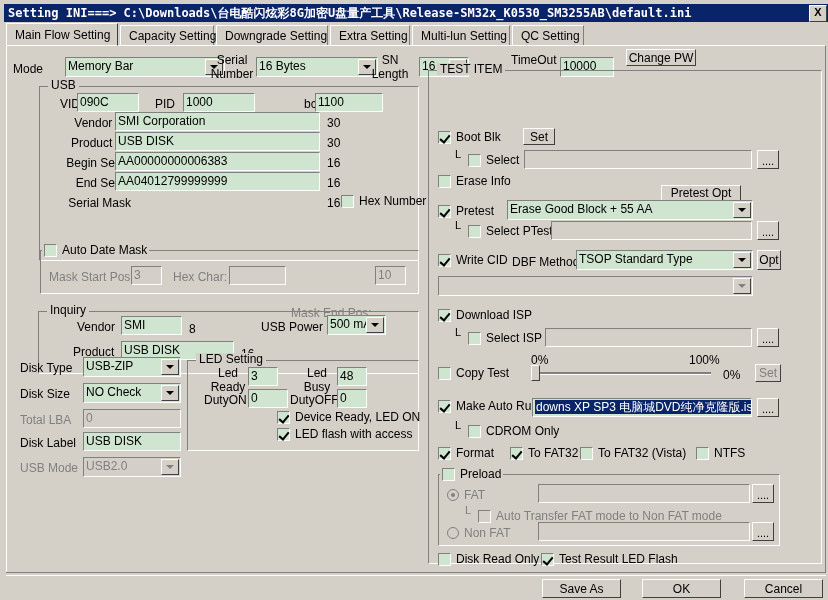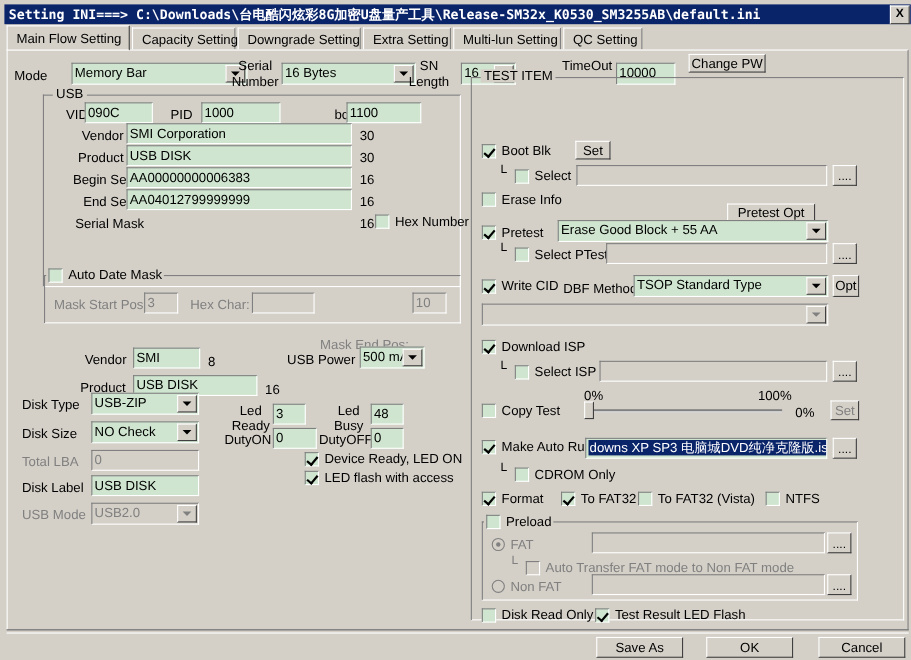--- a/index.html
+++ b/index.html
@@ -354,20 +354,23 @@
       <span class="box"></span>
       <span class="cbtxt">Auto Date Mask</span>
     </div>
     <div class="lbl dim" style="left:42px;top:224px;">Mask Start Pos:</div>
     <div class="tfield dis" style="left:124px;top:220px;width:31px;height:19px;">3</div>
     <div class="lbl dim" style="left:166px;top:224px;">Hex Char:</div>
     <div class="tfield blank" style="left:222px;top:220px;width:57px;height:19px;"></div>
     <div class="lbl dim" style="left:284px;top:224px;margin-top:36px;">Mask End Pos:</div>
     <div class="tfield dis" style="left:368px;top:220px;width:31px;height:19px;">10</div>
 
+    <div class="grp" style="left:31px;top:265px;width:381px;height:63px;">
+      <span class="cap">Inquiry</span>
+    </div>
     <div class="lbl" style="left:70px;top:274px;">Vendor</div>
     <div class="tfield" style="left:114px;top:270px;width:61px;height:19px;">SMI</div>
     <div class="lbl" style="left:182px;top:276px;">8</div>
     <div class="lbl" style="left:254px;top:274px;">USB Power</div>
     <div class="combo" style="left:320px;top:269px;width:59px;height:20px;">
       <span>500 mA</span>
       <span class="arrow">
           <i></i>
         </span>
     </div>
@@ -394,20 +397,23 @@
     <div class="lbl" style="left:13px;top:390px;">Disk Label</div>
     <div class="tfield" style="left:76px;top:386px;width:98px;height:19px;">USB DISK</div>
     <div class="lbl dim" style="left:13px;top:415px;">USB Mode</div>
     <div class="combo dis" style="left:76px;top:411px;width:98px;height:20px;">
       <span>USB2.0</span>
       <span class="arrow">
           <i></i>
         </span>
     </div>
 
+    <div class="grp" style="left:180px;top:314px;width:232px;height:91px;">
+      <span class="cap">LED Setting</span>
+    </div>
     <div class="lbl" style="left:199px;top:320px;width:44px;text-align:center;">Led</div>
     <div class="lbl" style="left:196px;top:334px;width:50px;text-align:center;">Ready</div>
     <div class="tfield" style="left:241px;top:321px;width:30px;height:19px;">3</div>
     <div class="lbl" style="left:288px;top:320px;width:44px;text-align:center;">Led</div>
     <div class="lbl" style="left:286px;top:334px;width:48px;text-align:center;">Busy</div>
     <div class="tfield" style="left:330px;top:321px;width:30px;height:19px;">48</div>
     <div class="lbl" style="left:197px;top:347px;">DutyON</div>
     <div class="tfield" style="left:241px;top:343px;width:40px;height:19px;">0</div>
     <div class="lbl" style="left:283px;top:347px;">DutyOFF</div>
     <div class="tfield" style="left:330px;top:343px;width:30px;height:19px;">0</div>

